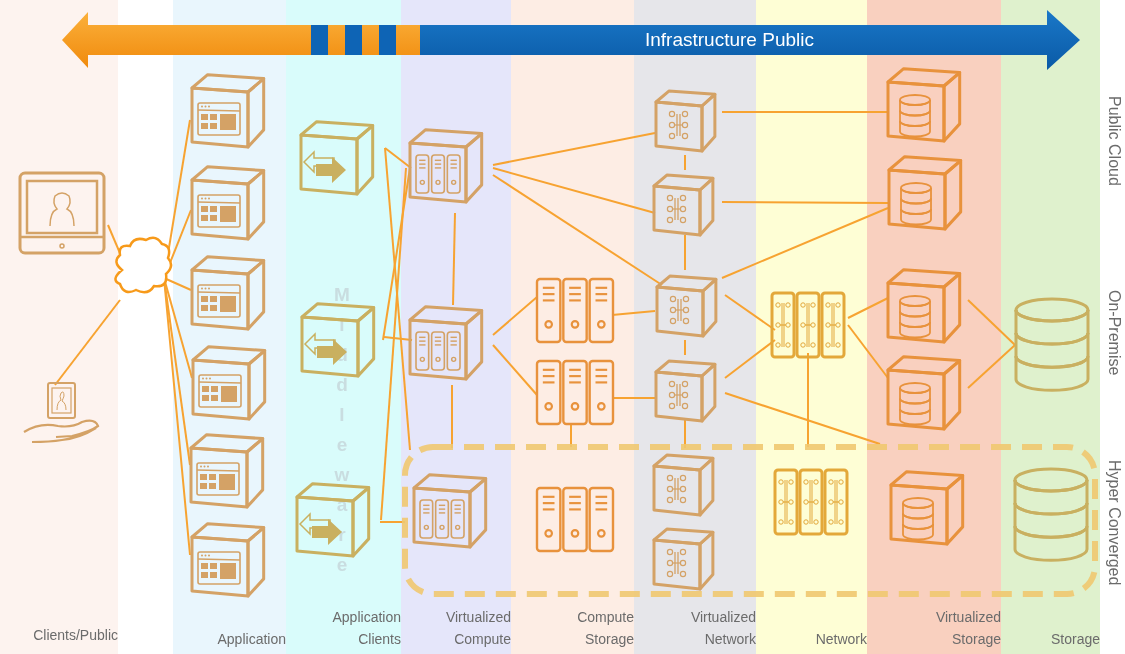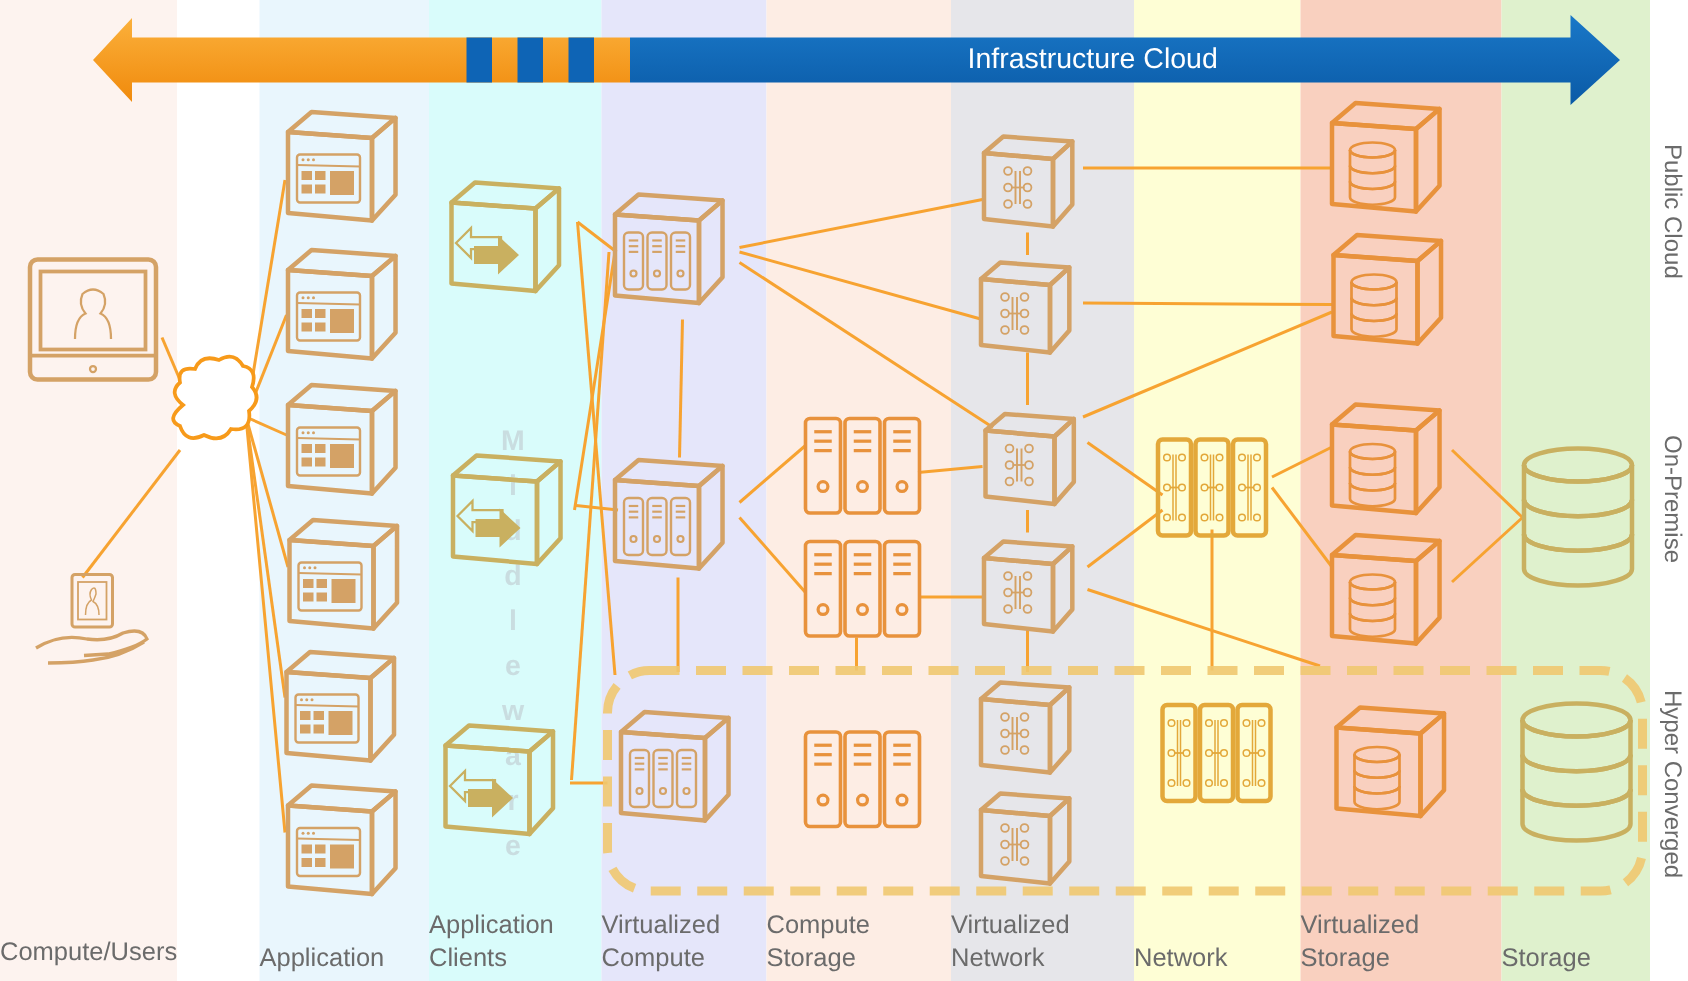--- a/index.html
+++ b/index.html
@@ -1,31 +1,31 @@
 <!DOCTYPE html>
 <html><head>
 <meta charset="utf-8">
 <style>
   html,body{margin:0;padding:0;background:#ffffff;}
   body{width:1125px;height:654px;overflow:hidden;position:relative;font-family:"Liberation Sans","DejaVu Sans",sans-serif;}
   #stage{position:absolute;left:0;top:0;width:1125px;height:654px;}
   .col{position:absolute;top:0;height:654px;}
-  .col-label{position:absolute;bottom:4px;left:0;right:0;text-align:left;color:#6b6b6b;font-size:17px;line-height:22px;}
+  .col-label{position:absolute;bottom:4px;left:0;right:0;text-align:right;color:#6b6b6b;font-size:14px;line-height:22px;}
   .row-label{position:absolute;right:2px;color:#6b6b6b;font-size:16px;writing-mode:vertical-rl;white-space:nowrap;}
   .arrow-text{position:absolute;color:#ffffff;font-size:19px;line-height:26px;white-space:nowrap;}
   .mw-letter{position:absolute;left:332px;width:20px;text-align:center;color:#c9dde0;font-weight:bold;font-size:19px;}
   svg{position:absolute;left:0;top:0;}
 </style>
 </head>
 <body>
 
 <div id="stage">
 
   <div class="col" style="left:0;width:118px;background:#fdf3ef;">
-    <div class="col-label" style="bottom:8px">Compute/Users</div>
+    <div class="col-label" style="bottom:8px">Clients/Public</div>
   </div>
   <div class="col" style="left:173px;width:113px;background:#e9f6fd;">
     <div class="col-label">Application</div>
   </div>
   <div class="col" style="left:286px;width:115px;background:#d9fcfb;">
     <div class="col-label">
       <div>Application</div>
       <div>Clients</div>
     </div>
   </div>
@@ -664,14 +664,14 @@
             <path d="M1015,480 A36,11 0 0 0 1087,480" fill="none" stroke="#c9b060" stroke-width="3"></path>
             <path d="M1015,503.1 L1015,526.2 A36,11 0 0 0 1087,526.2 L1087,503.1" fill="none" stroke="#c9b060" stroke-width="3"></path>
             <path d="M1015,503.1 A36,11 0 0 0 1087,503.1" fill="none" stroke="#c9b060" stroke-width="3"></path>
             <path d="M1015,526.2 L1015,549.3 A36,11 0 0 0 1087,549.3 L1087,526.2" fill="none" stroke="#c9b060" stroke-width="3"></path>
             <path d="M1015,526.2 A36,11 0 0 0 1087,526.2" fill="none" stroke="#c9b060" stroke-width="3"></path>
           </g>
         </g>
       </g>
   </svg>
 
-  <div class="arrow-text" style="left:645px;top:27px;">Infrastructure Cloud</div>
+  <div class="arrow-text" style="left:645px;top:27px;">Infrastructure Public</div>
 </div>
 
 </body></html>

